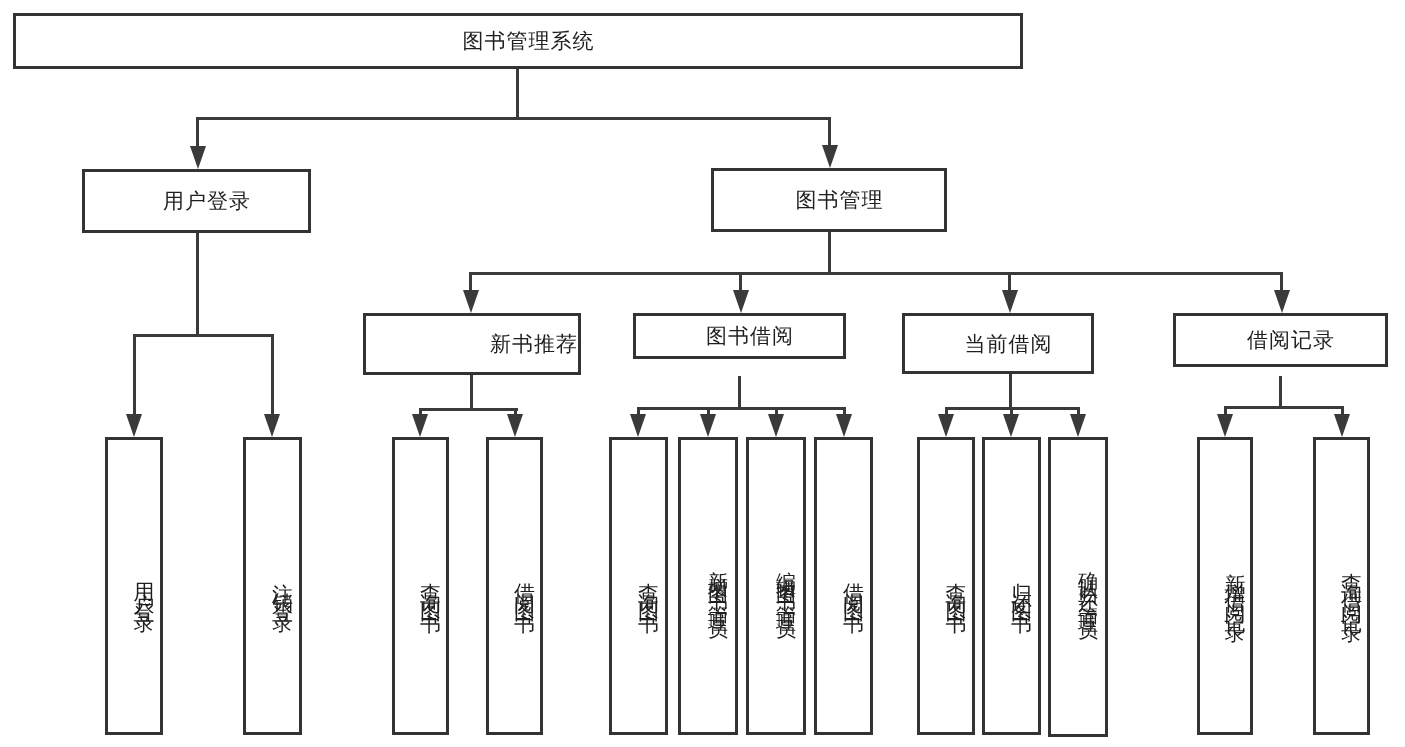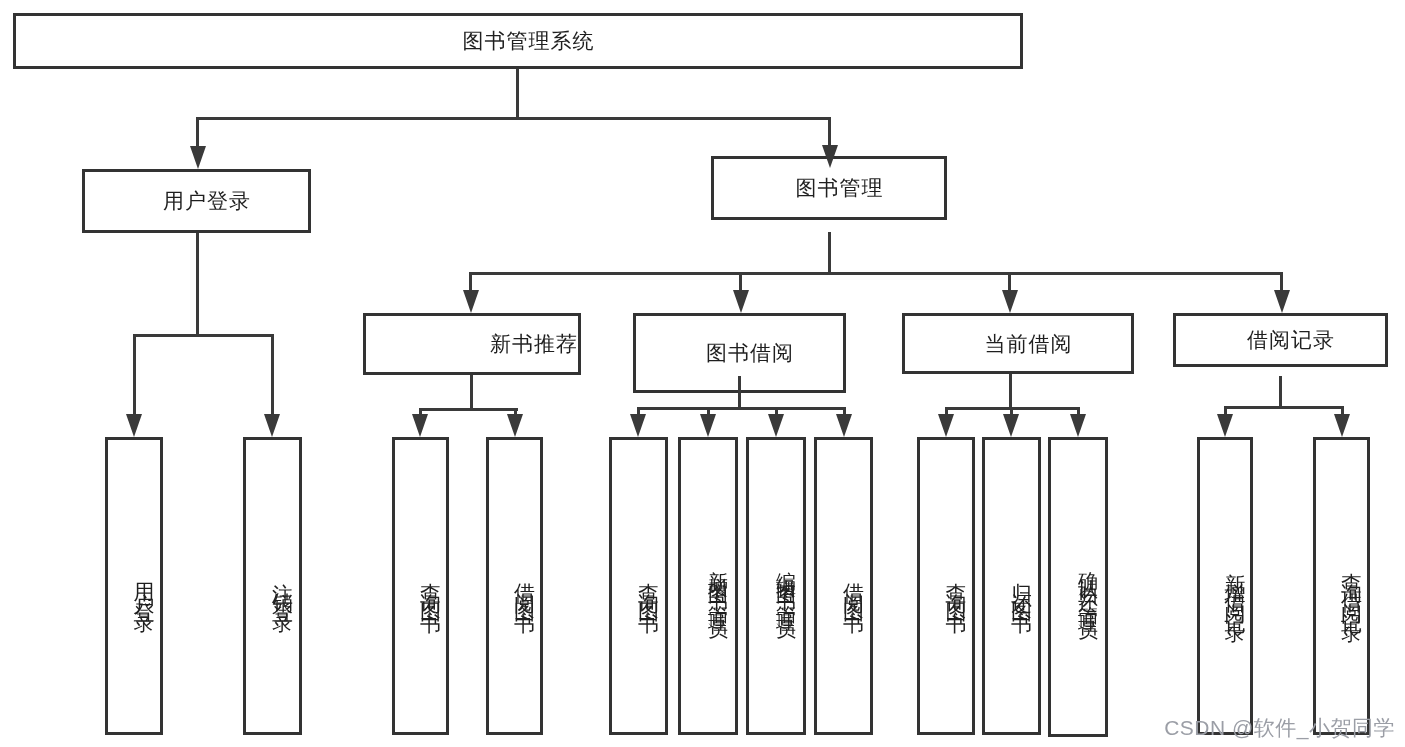--- a/index.html
+++ b/index.html
@@ -60,31 +60,31 @@
 
 <div class="diagram">
 
   <div class="node" style="left:13px;top:13px;width:1010px;height:56px;">
     <span class="lbl">图书管理系统</span>
   </div>
 
   <div class="node" style="left:82px;top:169px;width:229px;height:64px;">
     <span class="lbl">用户登录</span>
   </div>
-  <div class="node" style="left:711px;top:156px;width:236px;height:64px;">
+  <div class="node" style="left:711px;top:168px;width:236px;height:64px;">
     <span class="lbl">图书管理</span>
   </div>
 
   <div class="node" style="left:363px;top:313px;width:218px;height:62px;justify-content:flex-end;">
     <span class="lbl">新书推荐</span>
   </div>
-  <div class="node" style="left:633px;top:313px;width:213px;height:80px;">
+  <div class="node" style="left:633px;top:313px;width:213px;height:46px;">
     <span class="lbl">图书借阅</span>
   </div>
-  <div class="node" style="left:902px;top:313px;width:232px;height:61px;">
+  <div class="node" style="left:902px;top:313px;width:192px;height:61px;">
     <span class="lbl">当前借阅</span>
   </div>
   <div class="node" style="left:1173px;top:313px;width:215px;height:54px;">
     <span class="lbl">借阅记录</span>
   </div>
 
   <div class="node leaf" style="left:105px;top:437px;width:58px;height:298px;">
     <span class="lbl">用户登录</span>
   </div>
   <div class="node leaf" style="left:243px;top:437px;width:59px;height:298px;">
@@ -180,14 +180,13 @@
   <div class="vl" style="left:1077px;top:407px;height:16px;"></div>
   <div class="ah" style="left:1070px;top:414px;"></div>
 
   <div class="vl" style="left:1279px;top:376px;height:33px;"></div>
   <div class="hl" style="left:1224px;top:406px;width:120px;"></div>
   <div class="vl" style="left:1224px;top:406px;height:17px;"></div>
   <div class="ah" style="left:1217px;top:414px;"></div>
   <div class="vl" style="left:1341px;top:406px;height:17px;"></div>
   <div class="ah" style="left:1334px;top:414px;"></div>
 
-  <div class="watermark">CSDN @软件_小贺同学</div>
 </div>
 
 </body></html>

